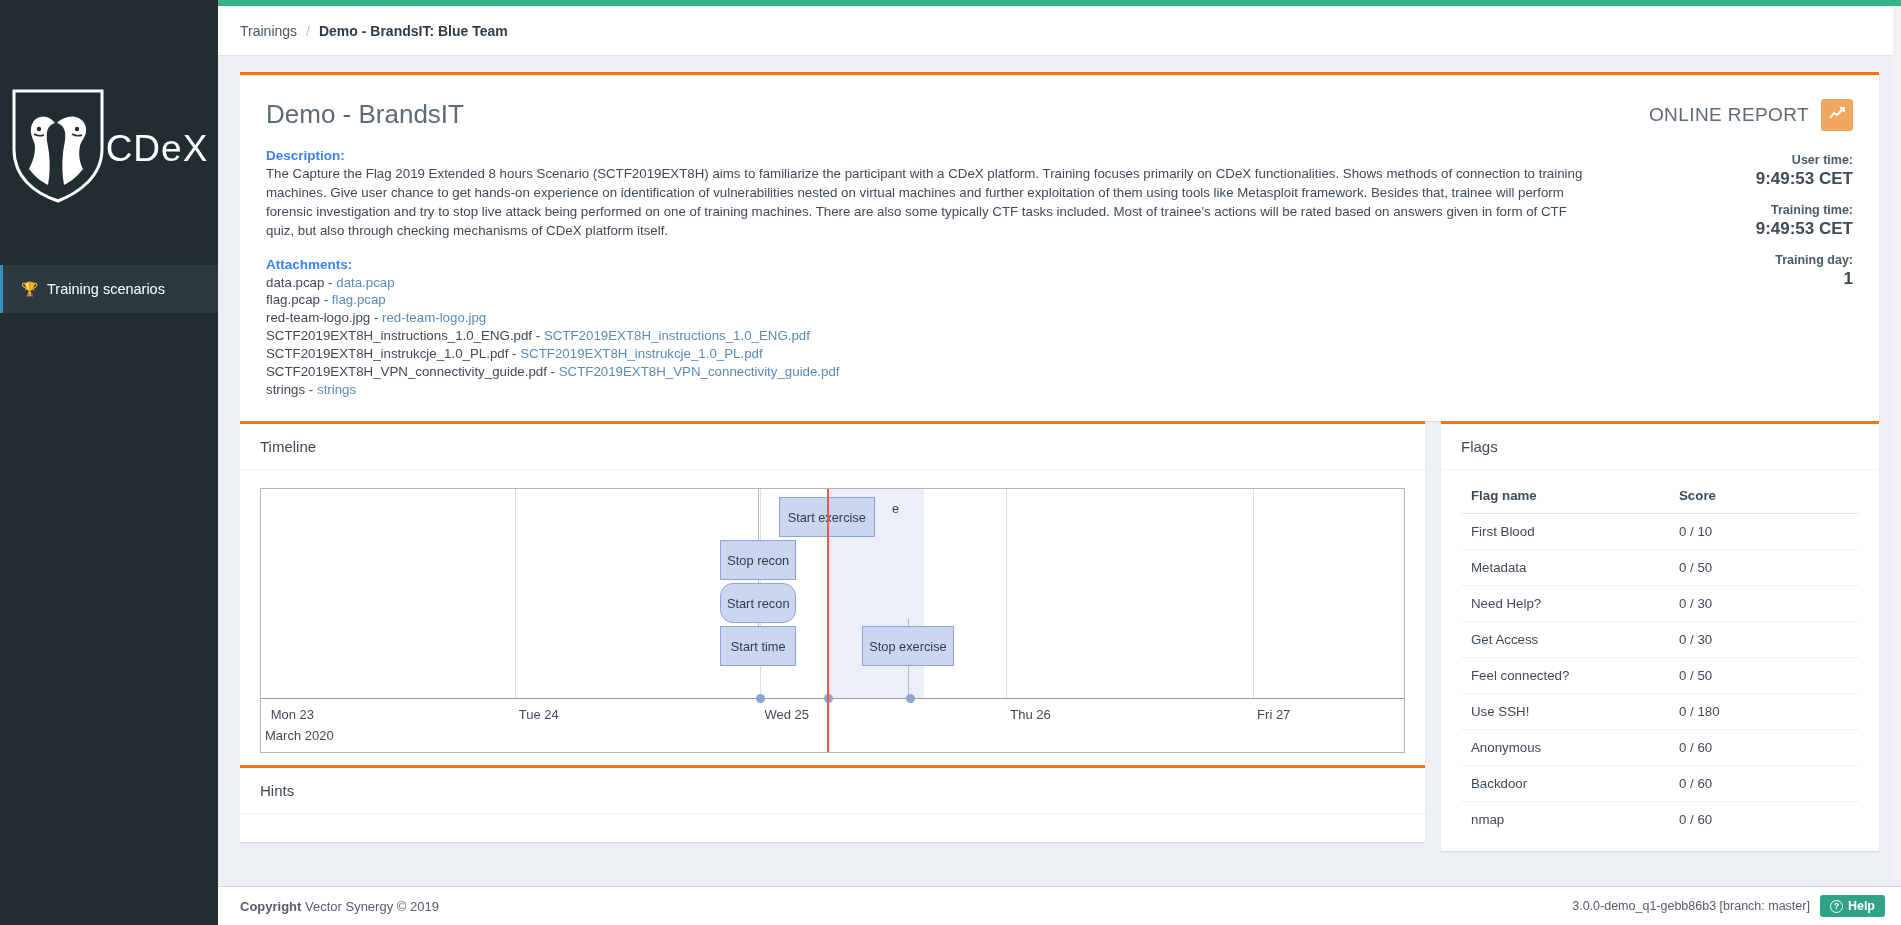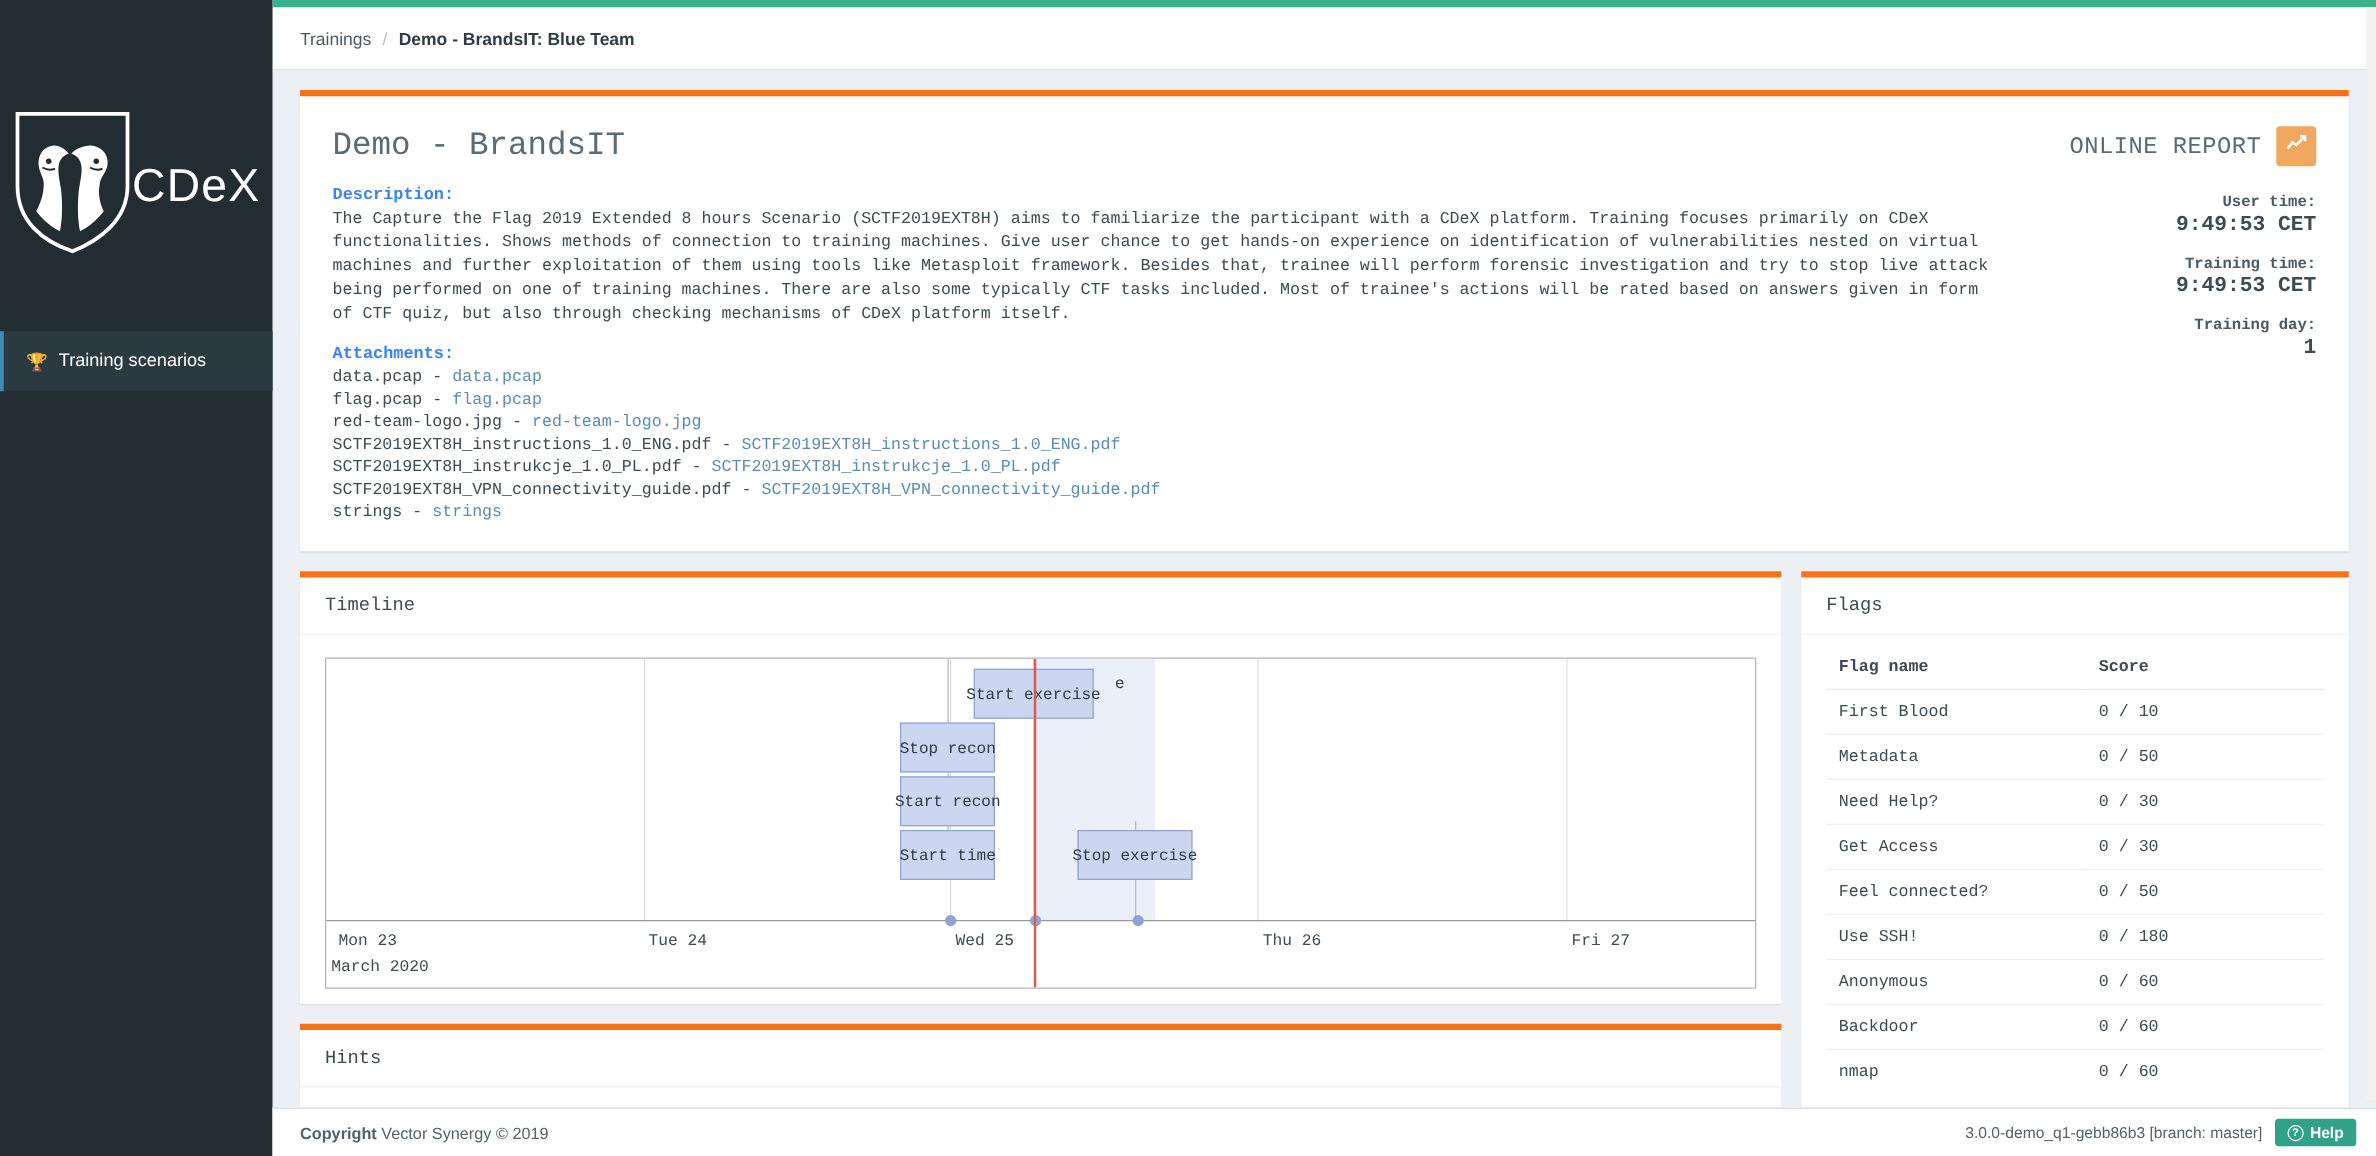--- a/index.html
+++ b/index.html
@@ -71,24 +71,22 @@
   .bc-current { color: #2f3c45; font-weight: bold; }
 
   .content {
     flex: 1;
     padding: 16px 22px 0 22px;
     overflow: hidden;
   }
 
   .card {
     background: #ffffff;
-    border-top: 5px solid #f97316;
+    border-top: 3px solid #f97316;
     box-shadow: 0 1px 1px rgba(0,0,0,0.08);
-    margin-bottom: 16px;
-    font-family: Liberation Mono, monospace;
   }
 
   
   .overview {
     display: flex;
     padding: 24px 26px 22px 26px;
   }
   .ov-left { flex: 1; padding-right: 30px; min-width: 0; }
   .ov-title {
     font-size: 26px;
@@ -343,21 +341,21 @@
                 <div class="tl-grid-line" style="left: 43.7%;"></div>
                 <div class="tl-grid-line" style="left: 65.2%;"></div>
                 <div class="tl-grid-line" style="left: 86.8%;"></div>
                 <div class="tl-shade" style="left: 49.5%; width: 8.5%;"></div>
                 <div class="tl-axis"></div>
                 <div class="tl-stem" style="left: 43.5%; top: 0px; height: 168px;"></div>
                 <div class="tl-stem" style="left: 49.5%; top: 0px; height: 212px;"></div>
                 <div class="tl-stem" style="left: 56.6%; top: 130px; height: 82px;"></div>
                 <div class="tl-item" style="left: 49.5%; width: 96px; top: 8px; transform: translateX(-50%);">Start exercise</div>
                 <div class="tl-item" style="left: 43.5%; width: 76px; top: 51px; transform: translateX(-50%);">Stop recon</div>
-                <div class="tl-item" style="left: 43.5%; width: 76px; top: 94px; transform: translateX(-50%);">Start recon</div>
+                <div class="tl-item" style="left: 43.5%; width: 76px; top: 94px; transform: translateX(-50%); border-radius: 13px;">Start recon</div>
                 <div class="tl-item" style="left: 43.5%; width: 76px; top: 137px; transform: translateX(-50%);">Start time</div>
                 <div class="tl-item" style="left: 56.6%; width: 92px; top: 137px; transform: translateX(-50%);">Stop exercise</div>
                 <div class="tl-ghost" style="left: 55.2%; top: 12px;">e</div>
                 <div class="tl-dot" style="left: 43.3%; bottom: 49px;"></div>
                 <div class="tl-dot" style="left: 49.3%; bottom: 49px;"></div>
                 <div class="tl-dot" style="left: 56.4%; bottom: 49px;"></div>
                 <div class="tl-now" style="left: 49.5%;"></div>
                 <div class="tl-labels">
                   <div class="tl-day-label" style="left: calc(0.5% + 4px); text-align: right;">Mon 23</div>
                   <div class="tl-day-label" style="left: calc(22.2% + 4px);">Tue 24</div>

